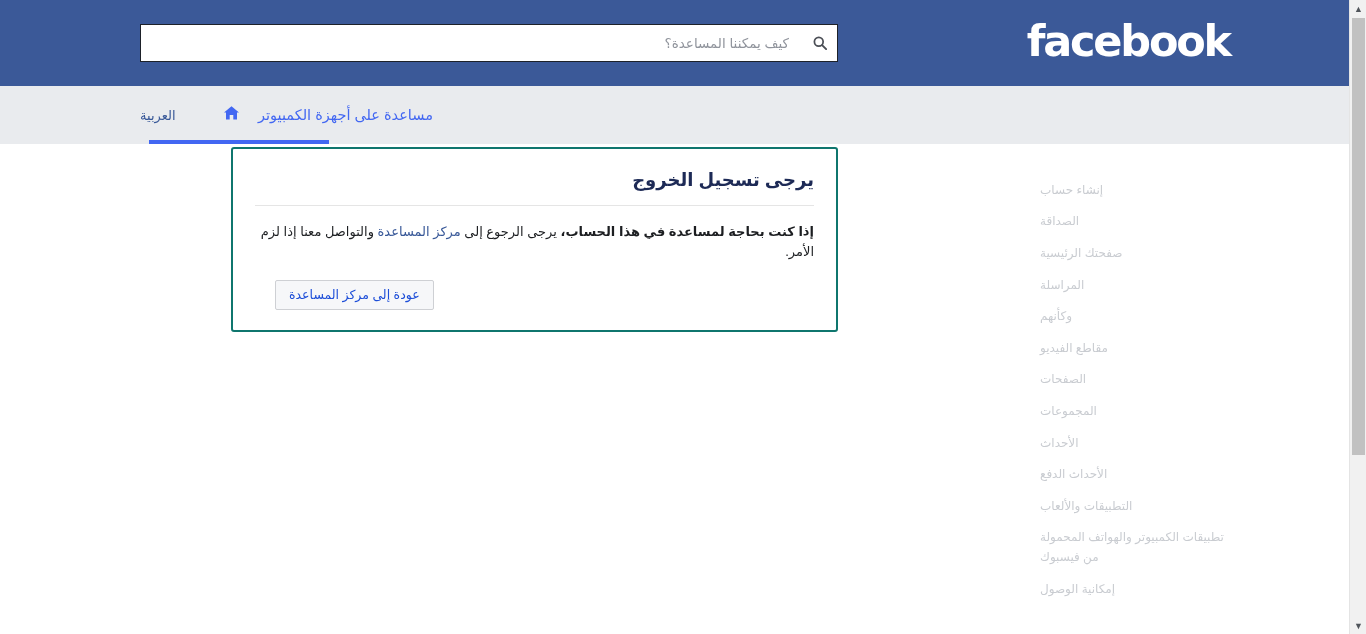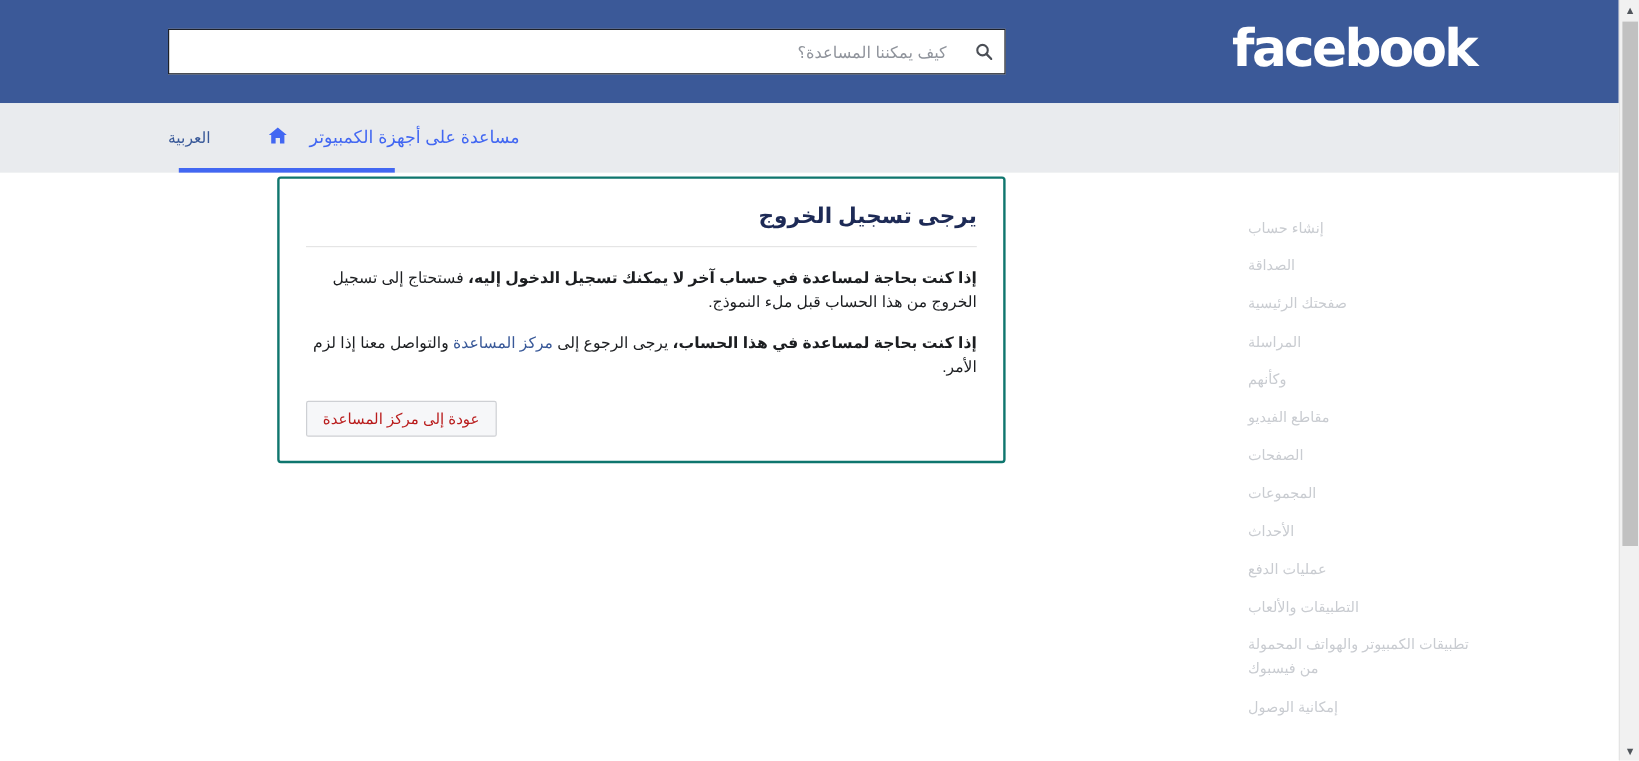--- a/index.html
+++ b/index.html
@@ -226,21 +226,22 @@
   }
   .btn-primary {
     background: #4267b2;
     border-color: #29487d;
     color: #ffffff;
     font-weight: bold;
   }
   .btn-secondary {
     background: #f6f7f9;
     border-color: #ced0d4;
-    color: #b91c1c;
+    color: #1d4ed8;
+    margin-left: 20px;
   }
 
   
   .scrollbar {
     position: absolute;
     top: 0;
     right: 0;
     width: 17px;
     height: 634px;
     background: #f1f1f1;
@@ -314,35 +315,32 @@
       <nav class="side-nav">
         <span class="side-item">إنشاء حساب</span>
         <span class="side-item">الصداقة</span>
         <span class="side-item">صفحتك الرئيسية</span>
         <span class="side-item">المراسلة</span>
         <span class="side-item">وكأنهم</span>
         <span class="side-item">مقاطع الفيديو</span>
         <span class="side-item">الصفحات</span>
         <span class="side-item">المجموعات</span>
         <span class="side-item">الأحداث</span>
-        <span class="side-item">عمليات الدفع</span>
+        <span class="side-item">الأحداث الدفع</span>
         <span class="side-item">التطبيقات والألعاب</span>
         <span class="side-item">تطبيقات الكمبيوتر والهواتف المحمولة من فيسبوك</span>
         <span class="side-item">إمكانية الوصول</span>
       </nav>
 
       <div class="card">
 
         <h1 class="card-title">يرجى تسجيل الخروج</h1>
         <div class="card-divider"></div>
 
 
-        <p class="card-p">
-          <b>إذا كنت بحاجة لمساعدة في حساب آخر لا يمكنك تسجيل الدخول إليه،</b><span> فستحتاج إلى تسجيل الخروج من هذا الحساب قبل ملء النموذج.</span>
-        </p>
 
         <p class="card-p">
           <b>إذا كنت بحاجة لمساعدة في هذا الحساب،</b><span> يرجى الرجوع إلى </span><a>مركز المساعدة</a><span> والتواصل معنا إذا لزم الأمر.</span>
         </p>
 
         <div class="btn-row">
           <button class="btn btn-secondary">عودة إلى مركز المساعدة</button>
         </div>
 
       </div>

